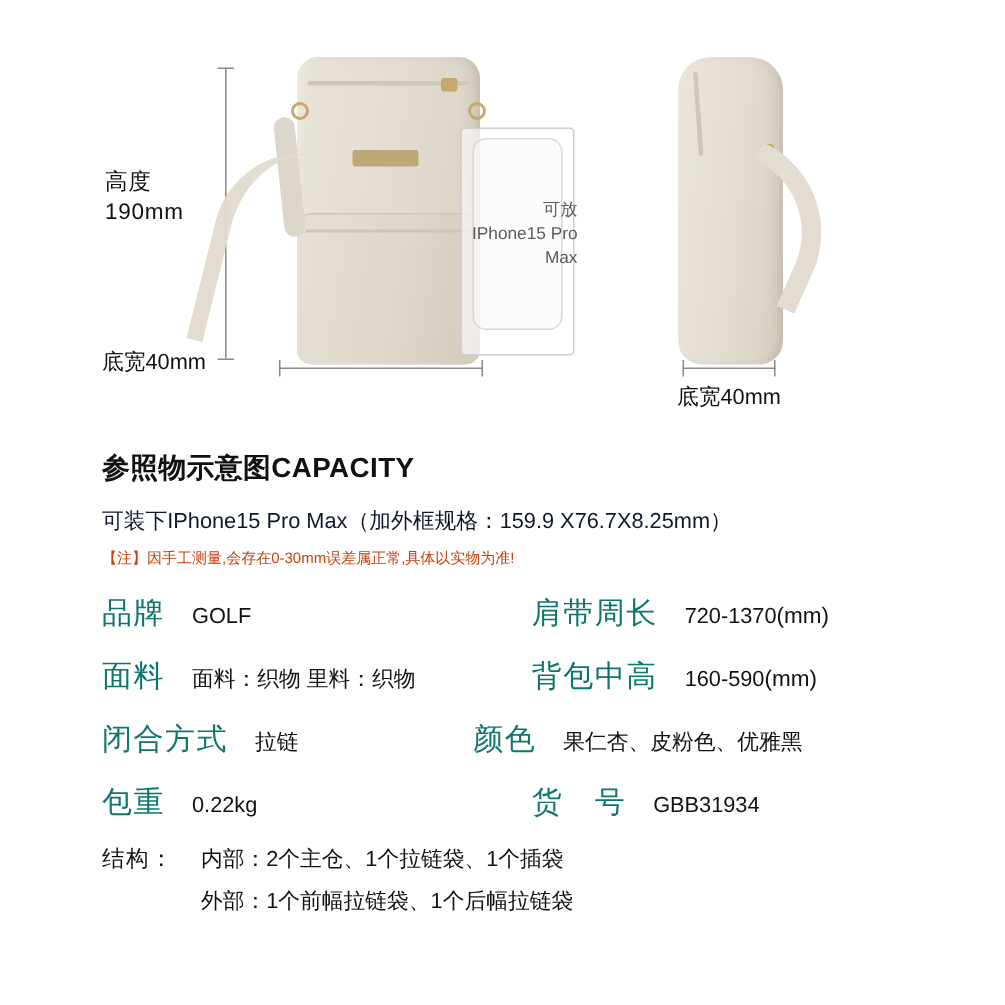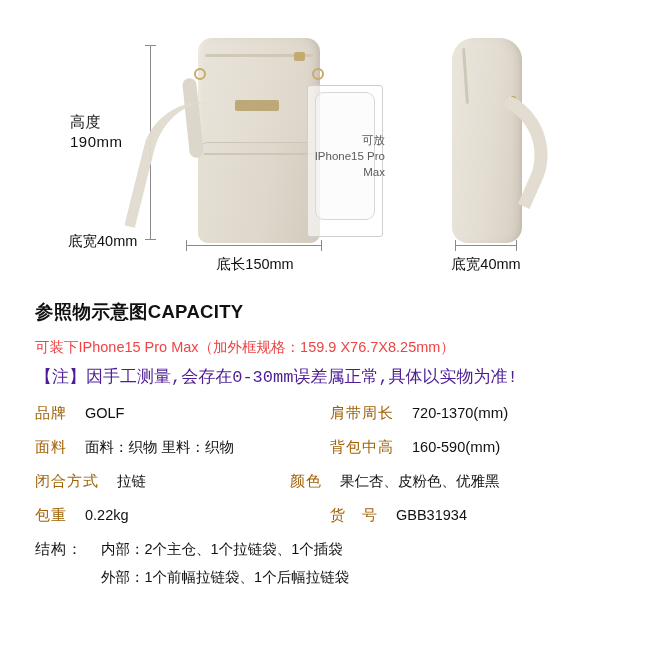--- a/index.html
+++ b/index.html
@@ -288,59 +288,58 @@
     height: 96px;
     border-top: 13px solid #e3ddd1;
     border-right: 13px solid #e3ddd1;
     border-radius: 0 70px 0 0;
     transform: rotate(24deg);
   }
 
   
   .content {
     position: relative;
-    padding: 0 35px;
+    padding: 0 68px;
   }
   .cap-title {
     font-size: 18.5px;
     font-weight: bold;
     margin: 14px 0 14px 0;
     letter-spacing: .3px;
   }
   .cap-line {
     font-size: 14.5px;
     margin: 0 0 8px 0;
-    color: #ef4444;
+    color: #0f172a;
   }
   .cap-note {
-    font-size: 17px;
-    color: #4c1d95;
+    font-size: 10px;
+    color: #c2410c;
     margin: 0 0 16px 0;
-    font-family: Liberation Mono, monospace;
   }
 
   
   .spec-grid {
     width: 100%;
   }
   .spec-row {
     display: flex;
     width: 100%;
     margin-bottom: 15px;
   }
   .spec-cell {
     display: flex;
     align-items: baseline;
   }
   .spec-cell.left  { width: 295px; }
   .spec-cell.right { width: 255px; }
   .spec-label {
-    font-size: 15px;
+    font-size: 20px;
     letter-spacing: 1px;
-    color: #a16207;
+    color: #0f766e;
     white-space: nowrap;
   }
   .spec-value {
     font-size: 14.5px;
     color: #111;
     margin-left: 18px;
     white-space: nowrap;
   }
   .unit {
     font-size: 15px;
@@ -405,21 +404,20 @@
     </div>
 
     <div class="bag-side">
       <div class="sbody"></div>
       <div class="szip"></div>
       <div class="spull"></div>
     </div>
     <div class="strap-side"></div>
 
     <div class="h-line-main"></div>
-    <div class="botlen-label">底长150mm</div>
 
     <div class="h-line-side"></div>
     <div class="botw-right">底宽40mm</div>
   </div>
 
   <div class="content">
 
     <div class="cap-title">参照物示意图CAPACITY</div>
     <div class="cap-line">可装下IPhone15 Pro Max（加外框规格：159.9 X76.7X8.25mm）</div>
     <div class="cap-note">【注】因手工测量,会存在0-30mm误差属正常,具体以实物为准!</div>

